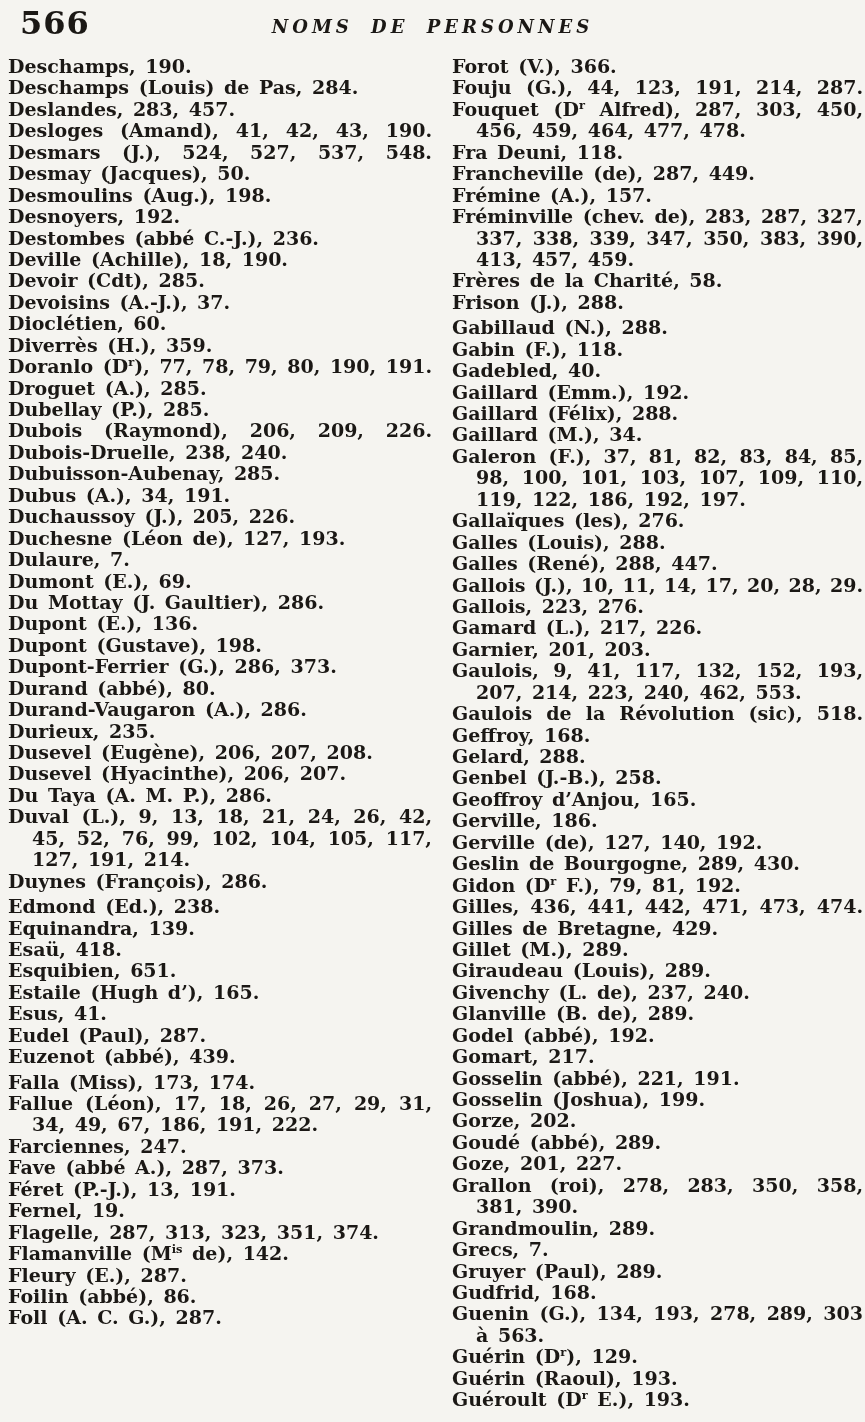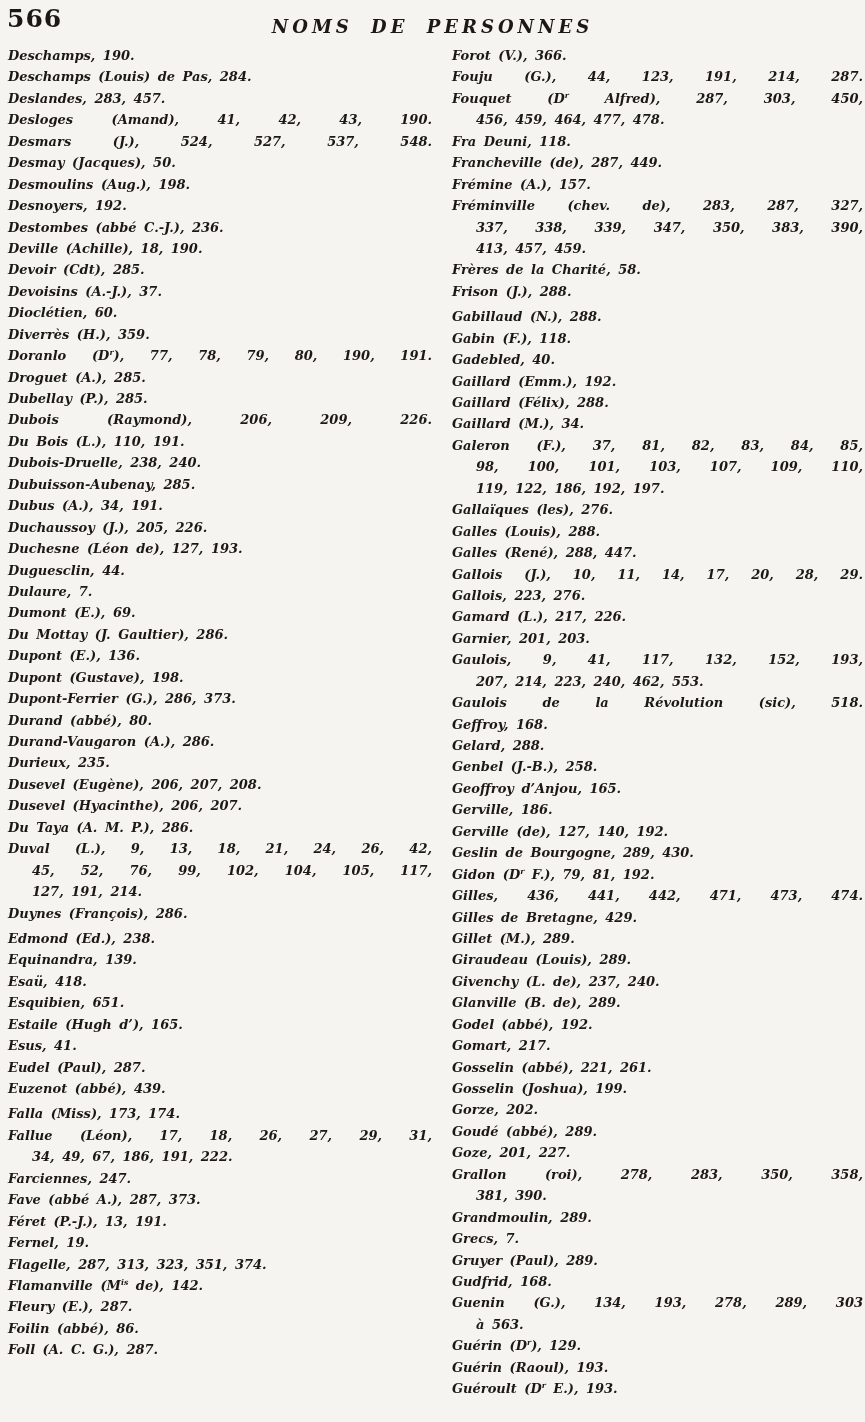--- a/index.html
+++ b/index.html
@@ -7,36 +7,35 @@
     position:relative;
     width:865px;height:1422px;
     background:#f5f4f0;
     font-family:"DejaVu Serif", serif;
     font-weight:700;
     color:#1b1815;
     overflow:hidden;
     -webkit-font-smoothing:antialiased;
   }
   .pagenum{
-    position:absolute;left:7px;top:4px;
-    font-size:25px;letter-spacing:1px;
+    position:absolute;left:20px;top:4px;
+    font-size:32px;letter-spacing:1px;
   }
   .title{
     position:absolute;left:0;right:0;top:16px;
     text-align:center;
     font-size:18px;
     letter-spacing:4px;
     word-spacing:8px;
     font-style:italic;
   }
   .col{
-    position:absolute;top:45px;
-    font-size:13px;
+    position:absolute;top:56px;
+    font-size:19px;
     word-spacing:3px;
-    font-style:italic;
   }
   .col-left{left:8px;width:424px;}
   .col-right{left:452px;width:411px;}
   .line{
     height:21.45px;line-height:21.45px;
     white-space:nowrap;
     overflow:visible;
   }
   .line.just{
     white-space:normal;
@@ -67,27 +66,25 @@
       <div class="line">Destombes (abbé C.-J.), 236.</div>
       <div class="line">Deville (Achille), 18, 190.</div>
       <div class="line">Devoir (Cdt), 285.</div>
       <div class="line">Devoisins (A.-J.), 37.</div>
       <div class="line">Dioclétien, 60.</div>
       <div class="line">Diverrès (H.), 359.</div>
       <div class="line just">Doranlo (D<sup>r</sup>), 77, 78, 79, 80, 190, 191.</div>
       <div class="line">Droguet (A.), 285.</div>
       <div class="line">Dubellay (P.), 285.</div>
       <div class="line just">Dubois (Raymond), 206, 209, 226.</div>
-      <div class="line">Du Bois (L.), 110, 191.</div>
       <div class="line">Dubois-Druelle, 238, 240.</div>
       <div class="line">Dubuisson-Aubenay, 285.</div>
       <div class="line">Dubus (A.), 34, 191.</div>
       <div class="line">Duchaussoy (J.), 205, 226.</div>
       <div class="line">Duchesne (Léon de), 127, 193.</div>
-      <div class="line">Duguesclin, 44.</div>
       <div class="line">Dulaure, 7.</div>
       <div class="line">Dumont (E.), 69.</div>
       <div class="line">Du Mottay (J. Gaultier), 286.</div>
       <div class="line">Dupont (E.), 136.</div>
       <div class="line">Dupont (Gustave), 198.</div>
       <div class="line">Dupont-Ferrier (G.), 286, 373.</div>
       <div class="line">Durand (abbé), 80.</div>
       <div class="line">Durand-Vaugaron (A.), 286.</div>
       <div class="line">Durieux, 235.</div>
       <div class="line">Dusevel (Eugène), 206, 207, 208.</div>
@@ -160,21 +157,21 @@
       <div class="line">Geslin de Bourgogne, 289, 430.</div>
       <div class="line">Gidon (D<sup>r</sup> F.), 79, 81, 192.</div>
       <div class="line just">Gilles, 436, 441, 442, 471, 473, 474.</div>
       <div class="line">Gilles de Bretagne, 429.</div>
       <div class="line">Gillet (M.), 289.</div>
       <div class="line">Giraudeau (Louis), 289.</div>
       <div class="line">Givenchy (L. de), 237, 240.</div>
       <div class="line">Glanville (B. de), 289.</div>
       <div class="line">Godel (abbé), 192.</div>
       <div class="line">Gomart, 217.</div>
-      <div class="line">Gosselin (abbé), 221, 261.</div>
+      <div class="line">Gosselin (abbé), 221, 191.</div>
       <div class="line">Gosselin (Joshua), 199.</div>
       <div class="line">Gorze, 202.</div>
       <div class="line">Goudé (abbé), 289.</div>
       <div class="line">Goze, 201, 227.</div>
       <div class="line just">Grallon (roi), 278, 283, 350, 358,</div>
       <div class="line indent">381, 390.</div>
       <div class="line">Grandmoulin, 289.</div>
       <div class="line">Grecs, 7.</div>
       <div class="line">Gruyer (Paul), 289.</div>
       <div class="line">Gudfrid, 168.</div>

